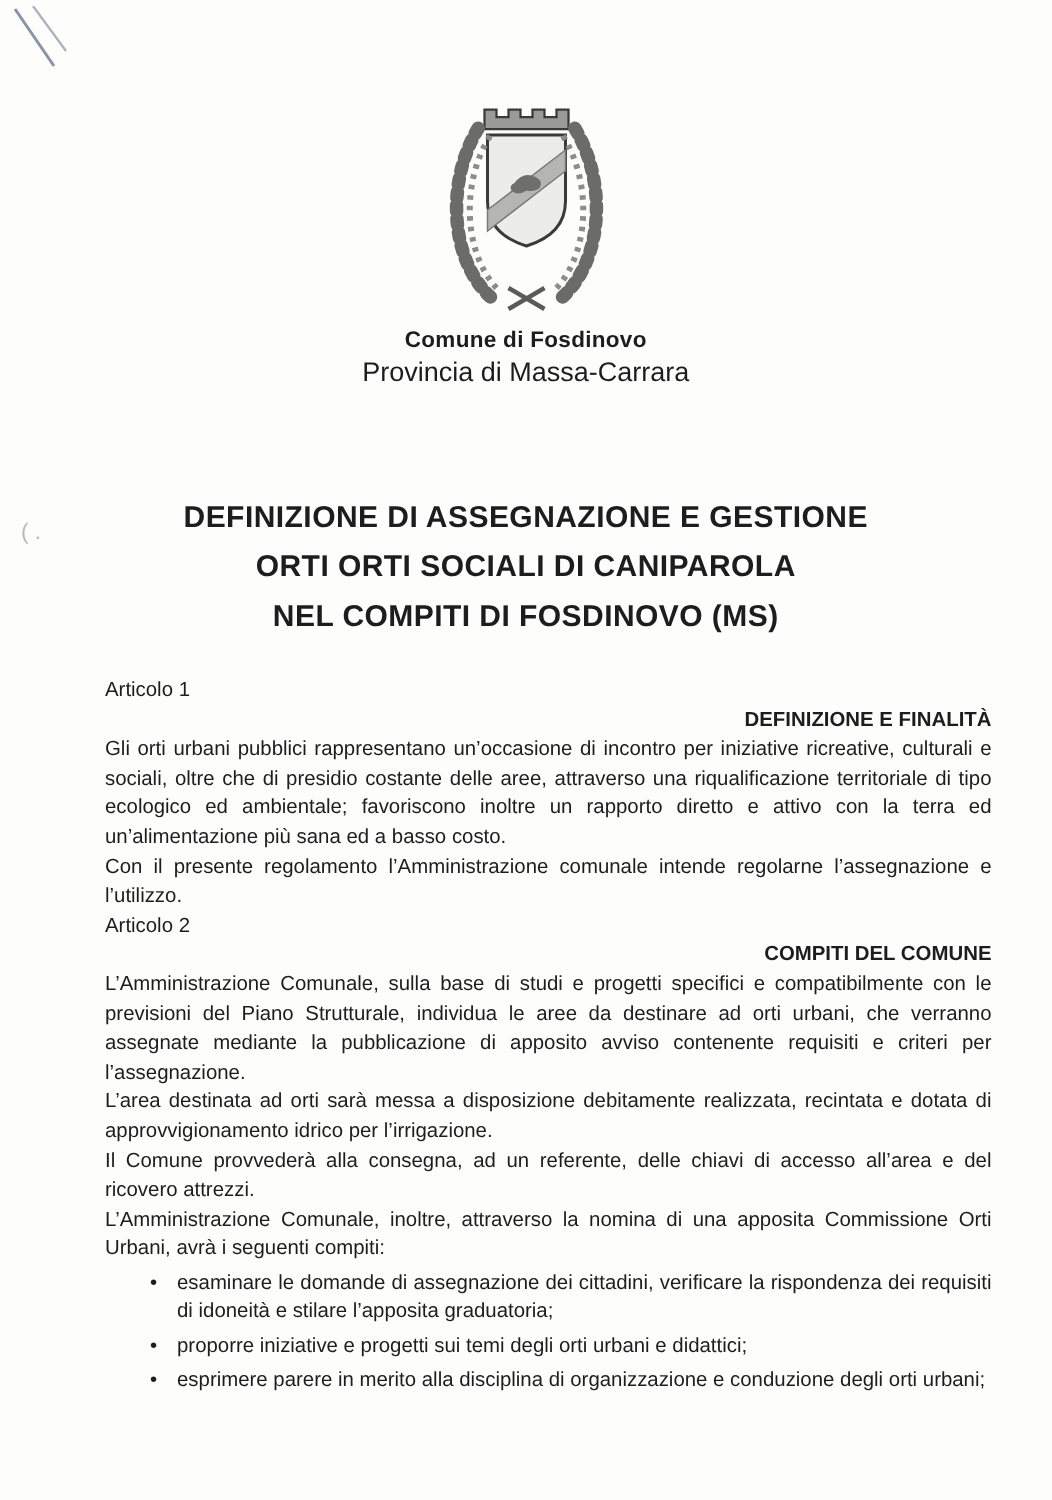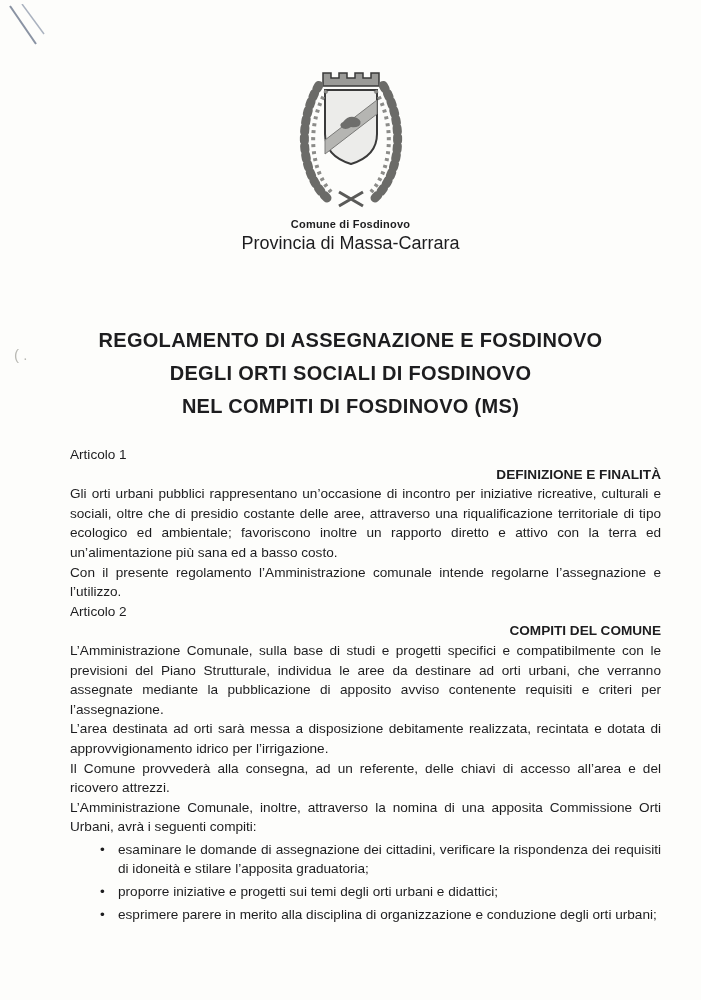--- a/index.html
+++ b/index.html
@@ -12,21 +12,21 @@
     color:#1d1d1f;
     overflow:hidden;
   }
   .pen-mark{position:absolute;left:6px;top:4px;}
   .artifact{
     position:absolute;left:14px;top:346px;
     color:#b9b9b4;font-size:15px;
   }
   .header{text-align:center;padding-top:60px;}
   .emblem{display:block;margin:0 auto;}
-  .muni{font-weight:bold;font-size:11px;margin-top:8px;letter-spacing:.2px;}
+  .muni{font-weight:bold;font-size:15px;margin-top:8px;letter-spacing:.2px;}
   .prov{font-size:18px;margin-top:3px;}
   .doc-title{
     margin-top:70px;
     text-align:center;
     font-weight:bold;
     font-size:20px;
     line-height:33px;
     letter-spacing:.3px;
   }
   .content{
@@ -79,22 +79,22 @@
       <path d="M84 138 C 112 112 114 58 90 22" fill="none" stroke="#6b6b68" stroke-width="9" stroke-dasharray="4 5" stroke-linecap="round"></path>
       <path d="M80 132 C 102 108 104 62 84 30" fill="none" stroke="#8c8c89" stroke-width="4" stroke-dasharray="3 4"></path>
 
       <path d="M48 132 L72 146 M72 132 L48 146" stroke="#5a5a58" stroke-width="3" fill="none"></path>
     </svg>
     <div class="muni">Comune di Fosdinovo</div>
     <div class="prov">Provincia di Massa-Carrara</div>
   </div>
 
   <div class="doc-title">
-    <div>REGOLAMENTO DI ASSEGNAZIONE E FOSDINOVO</div>
-    <div>DEGLI ORTI SOCIALI DI FOSDINOVO</div>
+    <div>DEFINIZIONE DI ASSEGNAZIONE E GESTIONE</div>
+    <div>ORTI ORTI SOCIALI DI CANIPAROLA</div>
     <div>NEL COMPITI DI FOSDINOVO (MS)</div>
   </div>
 
   <div class="content">
     <p class="article-label">Articolo 1</p>
     <p class="section-heading">DEFINIZIONE E FINALITÀ</p>
     <p>Gli orti urbani pubblici rappresentano un’occasione di incontro per iniziative ricreative, culturali e sociali, oltre che di presidio costante delle aree, attraverso una riqualificazione territoriale di tipo ecologico ed ambientale; favoriscono inoltre un rapporto diretto e attivo con la terra ed un’alimentazione più sana ed a basso costo.</p>
     <p>Con il presente regolamento l’Amministrazione comunale intende regolarne l’assegnazione e l’utilizzo.</p>
     <p class="article-label">Articolo 2</p>
     <p class="section-heading">COMPITI DEL COMUNE</p>

